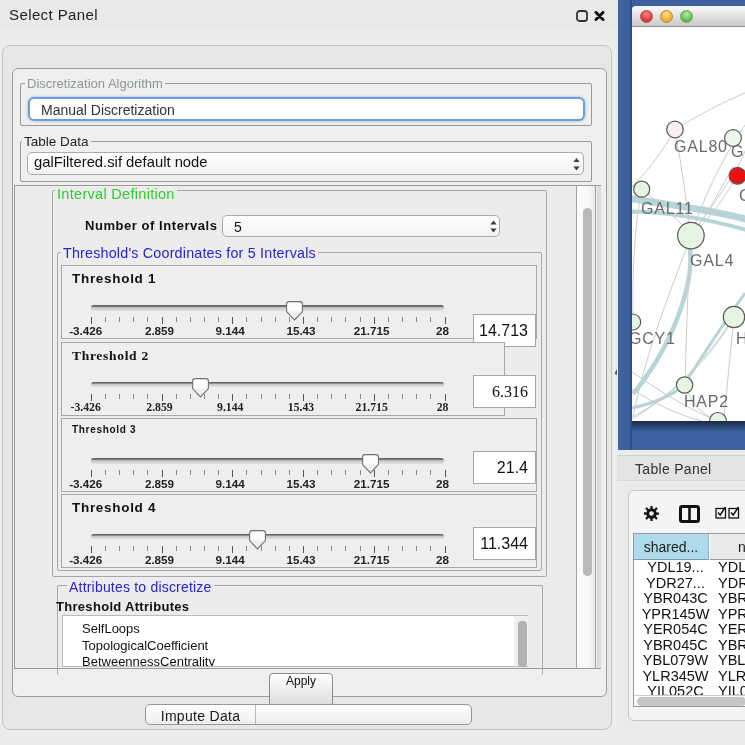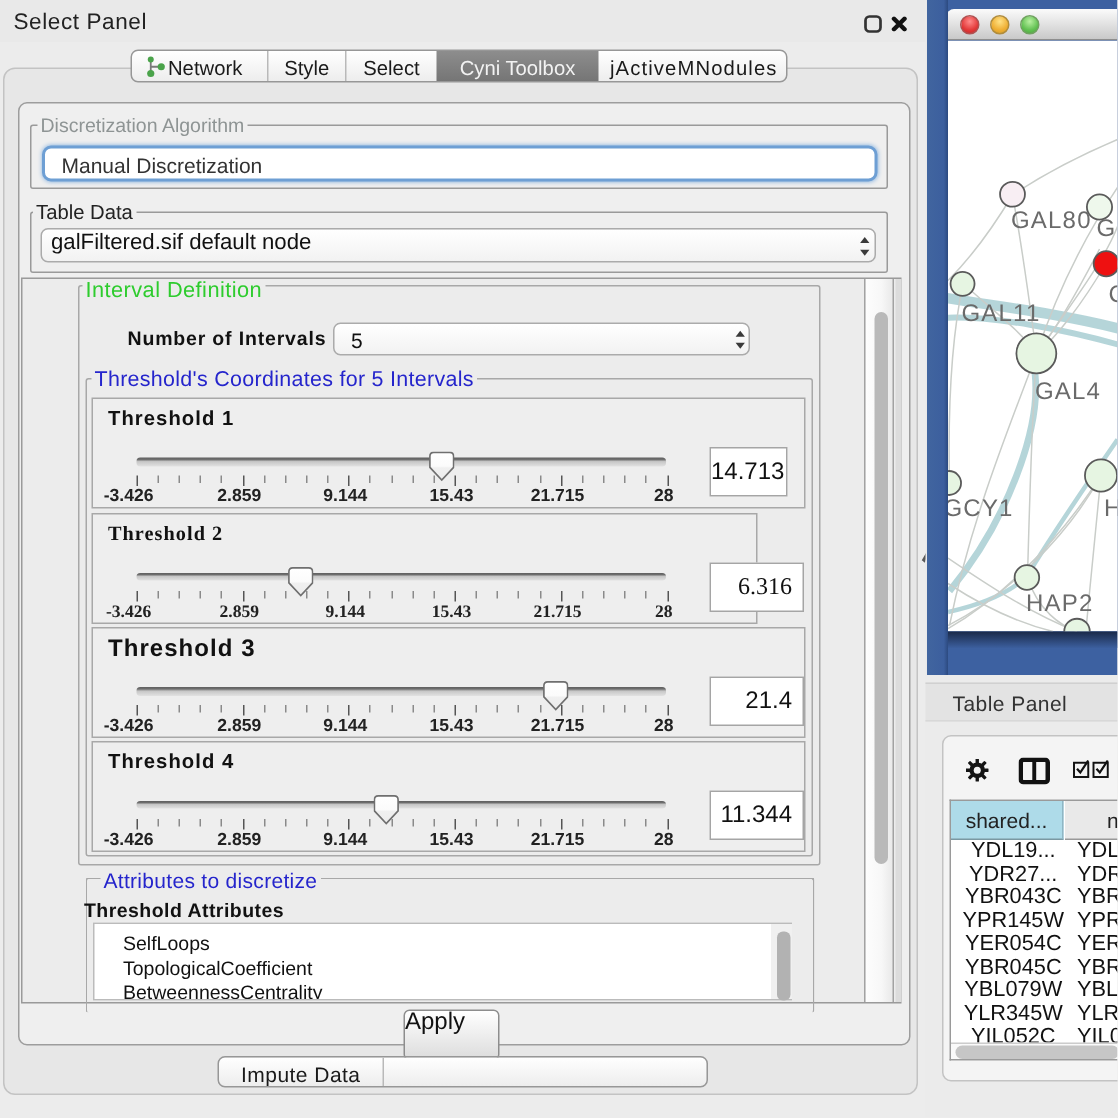--- a/index.html
+++ b/index.html
@@ -17,35 +17,20 @@
 <div class="abs" id="cp-titlebar" style="left:0;top:0;width:617px;height:28px;background:#e9e9e9;">
   <div class="abs" style="left:9px;top:6px;font-size:15px;letter-spacing:0.4px;color:#222;">Select Panel</div>
   <svg class="abs" style="left:576px;top:10px" width="12" height="12" viewBox="0 0 12 12">
         <rect x="1" y="1" width="10" height="10" rx="2.6" fill="none" stroke="#333" stroke-width="1.8"></rect>
       </svg>
   <svg class="abs" style="left:594px;top:11px" width="11" height="10" viewBox="0 0 11 10">
         <path d="M2 1.5 L9 8.5 M9 1.5 L2 8.5" stroke="#111" stroke-width="3" stroke-linecap="round"></path>
       </svg>
 </div>
 
-<div class="abs" id="toptabs" style="left:87px;top:33px;width:438px;height:22px;border:1px solid #979797;border-radius:5px;background:linear-gradient(#ffffff,#ededed);overflow:hidden;font-size:13.5px;color:#1a1a1a;">
-  <div class="abs" style="left:0;top:0;width:91px;height:22px;border-right:1px solid #b9b9b9;">
-    <svg class="abs" style="left:9px;top:3px" width="14" height="15" viewBox="0 0 14 15">
-      <path d="M3.5 3 L3.5 12 M3.5 7.5 L10.5 7.5" stroke="#7a7a7a" stroke-width="1.2" fill="none"></path>
-      <circle cx="3.5" cy="2.7" r="2" fill="#4aa34a"></circle>
-      <circle cx="3.5" cy="12" r="2.4" fill="#4aa34a"></circle>
-      <circle cx="10.5" cy="7.5" r="2.4" fill="#4aa34a"></circle>
-    </svg>
-    <span class="abs" style="left:24px;top:4px;">Network</span>
-  </div>
-  <div class="abs" style="left:91px;top:0;width:52px;height:22px;border-right:1px solid #b9b9b9;text-align:center;padding-top:4px;">Style</div>
-  <div class="abs" style="left:143px;top:0;width:60px;height:22px;text-align:center;padding-top:4px;">Select</div>
-  <div class="abs" style="left:203px;top:0;width:108px;height:22px;background:linear-gradient(#8d8d8d,#737373);color:#f2f2f2;text-align:center;padding-top:4px;">Cyni Toolbox</div>
-  <div class="abs" style="left:311px;top:0;width:127px;height:22px;text-align:center;padding-top:4px;letter-spacing:0.75px;">jActiveMNodules</div>
-</div>
 
 <div class="abs" id="outerpanel" style="left:12px;top:68px;width:595px;height:629px;background:#efefef;border:1px solid #9d9d9d;border-radius:6px;"></div>
 
 <div class="abs" style="left:20px;top:83px;width:572px;height:43px;border:1px solid #9a9a9a;border-radius:2px;"></div>
 <div class="abs" style="left:25px;top:76px;background:#efefef;padding:0 2px;font-size:13px;color:#8e9494;">Discretization Algorithm</div>
 <div class="abs" style="left:28px;top:97px;width:557px;height:24px;background:#fff;border:2px solid #6e9fd4;border-radius:6px;box-shadow:0 0 3px #86b2e0;">
   <span class="abs" style="left:11px;top:3px;font-size:14px;color:#333;">Manual Discretization</span>
 </div>
 
 <div class="abs" style="left:20px;top:141px;width:572px;height:41px;border:1px solid #9a9a9a;border-radius:2px;"></div>
@@ -119,21 +104,21 @@
           <path d="M3.2 0.6 L13.8 0.6 Q16.4 0.6 16.4 3.2 L16.4 10.6 L8.5 19 L0.6 10.6 L0.6 3.2 Q0.6 0.6 3.2 0.6 Z" fill="url(#g1)" stroke="#6f6f6f" stroke-width="1.1"></path>
           <defs>
             <linearGradient id="g1" x1="0" y1="0" x2="0" y2="1">
               <stop offset="0" stop-color="#ffffff"></stop>
               <stop offset="0.5" stop-color="#fbfbfb"></stop>
               <stop offset="0.56" stop-color="#f0f0f0"></stop>
               <stop offset="1" stop-color="#ececec"></stop>
             </linearGradient>
           </defs>
         </svg>
-        <div class="abs" style="left:411px;top:32px;width:52px;height:33px;background:#fff;border:1px solid #a5a5a5;font-size:16px;color:#111;text-align:right;padding:7px 7px 0 0;">14.713</div>
+        <div class="abs" style="left:411px;top:48px;width:63px;height:33px;background:#fff;border:1px solid #a5a5a5;font-size:16px;color:#111;text-align:right;padding:7px 7px 0 0;">14.713</div>
       </div>
       <div class="abs" style="left:61px;top:341.5px;width:444px;height:74px;border:1px solid #a8a8a8;background:#eeeeee;font-family:Liberation Serif, serif;">
         <div class="abs" style="left:10px;top:5px;font-size:13.5px;font-weight:bold;letter-spacing:0.7px;color:#111;">Threshold 2</div>
         <div class="abs" style="left:28.700000000000003px;top:39px;width:353.8px;height:5.5px;border-radius:2.5px;background:linear-gradient(#5f5f5f 0%,#6e6e6e 22%,#c6c6c6 45%,#e2e2e2 100%);"></div>
         <div class="abs" style="left:28.7px;top:51px;width:1px;height:7px;background:#555;"></div>
         <div class="abs" style="left:42.9px;top:51px;width:1px;height:5px;background:#8a8a8a;"></div>
         <div class="abs" style="left:57.0px;top:51px;width:1px;height:5px;background:#8a8a8a;"></div>
         <div class="abs" style="left:71.2px;top:51px;width:1px;height:5px;background:#8a8a8a;"></div>
         <div class="abs" style="left:85.3px;top:51px;width:1px;height:5px;background:#8a8a8a;"></div>
         <div class="abs" style="left:99.5px;top:51px;width:1px;height:7px;background:#555;"></div>
@@ -170,21 +155,21 @@
               <stop offset="0" stop-color="#ffffff"></stop>
               <stop offset="0.5" stop-color="#fbfbfb"></stop>
               <stop offset="0.56" stop-color="#f0f0f0"></stop>
               <stop offset="1" stop-color="#ececec"></stop>
             </linearGradient>
           </defs>
         </svg>
         <div class="abs" style="left:411px;top:32px;width:63px;height:33px;background:#fff;border:1px solid #a5a5a5;font-size:16px;color:#111;text-align:right;padding:7px 7px 0 0;">6.316</div>
       </div>
       <div class="abs" style="left:61px;top:418px;width:476px;height:74px;border:1px solid #a8a8a8;background:#eeeeee;">
-        <div class="abs" style="left:10px;top:5px;font-size:16px;font-weight:bold;letter-spacing:0.7px;color:#111;">Threshold 3</div>
+        <div class="abs" style="left:10px;top:5px;font-size:10px;font-weight:bold;letter-spacing:0.7px;color:#111;">Threshold 3</div>
         <div class="abs" style="left:28.700000000000003px;top:39px;width:353.8px;height:5.5px;border-radius:2.5px;background:linear-gradient(#5f5f5f 0%,#6e6e6e 22%,#c6c6c6 45%,#e2e2e2 100%);"></div>
         <div class="abs" style="left:28.7px;top:51px;width:1px;height:7px;background:#555;"></div>
         <div class="abs" style="left:42.9px;top:51px;width:1px;height:5px;background:#8a8a8a;"></div>
         <div class="abs" style="left:57.0px;top:51px;width:1px;height:5px;background:#8a8a8a;"></div>
         <div class="abs" style="left:71.2px;top:51px;width:1px;height:5px;background:#8a8a8a;"></div>
         <div class="abs" style="left:85.3px;top:51px;width:1px;height:5px;background:#8a8a8a;"></div>
         <div class="abs" style="left:99.5px;top:51px;width:1px;height:7px;background:#555;"></div>
         <div class="abs" style="left:113.6px;top:51px;width:1px;height:5px;background:#8a8a8a;"></div>
         <div class="abs" style="left:127.8px;top:51px;width:1px;height:5px;background:#8a8a8a;"></div>
         <div class="abs" style="left:141.9px;top:51px;width:1px;height:5px;background:#8a8a8a;"></div>
@@ -276,21 +261,21 @@
 
 <div class="abs" style="left:57px;top:585px;width:486px;height:90px;border:1px solid #a8a8a8;border-radius:2px;border-bottom:none;"></div>
 <div class="abs" style="left:67px;top:579px;background:#ececec;padding:0 2px;font-size:14px;letter-spacing:0.2px;color:#2525cc;">Attributes to discretize</div>
 <div class="abs" style="left:56px;top:599px;font-size:13px;font-weight:bold;letter-spacing:0.3px;color:#111;">Threshold Attributes</div>
 <div class="abs" style="left:62px;top:615px;width:466px;height:52px;background:#fff;border:1px solid #bbb;overflow:hidden;font-size:13px;color:#111;">
   <div style="padding:5px 0 0 19px;line-height:16.5px;">SelfLoops<br>TopologicalCoefficient<br>BetweennessCentrality<br></div>
 </div>
 <div class="abs" style="left:514px;top:616px;width:14px;height:50px;background:#f0f0f0;"></div>
 <div class="abs" style="left:518px;top:621px;width:9px;height:46px;background:#b2b2b2;border-radius:4px;"></div>
 
-<div class="abs" style="left:269px;top:673px;width:64px;height:34px;background:linear-gradient(#ffffff,#dcdcdc);border:1px solid #8d8d8d;border-radius:4px;font-size:16px;line-height:15px;color:#111;">Apply</div>
+<div class="abs" style="left:269px;top:673px;width:64px;height:34px;background:linear-gradient(#ffffff,#dcdcdc);border:1px solid #8d8d8d;border-radius:4px;text-align:center;font-size:12px;line-height:15px;color:#111;">Apply</div>
 
 <div class="abs" id="bottabs" style="left:145px;top:704px;width:327px;height:21px;border:1px solid #979797;border-radius:5px;background:linear-gradient(#ffffff,#ededed);overflow:hidden;font-size:14px;letter-spacing:0.3px;color:#1a1a1a;">
   <div class="abs" style="left:0;top:0;width:110px;height:21px;text-align:center;padding-top:3px;border-right:1px solid #b9b9b9;">Impute Data</div>
   <div class="abs" style="left:223px;top:0;width:104px;height:21px;text-align:center;padding-top:17px;">Infer Network</div>
 </div>
 
 
 <svg class="abs" style="left:614px;top:368px" width="7" height="8" viewBox="0 0 7 8">
       <path d="M0.5 5.5 L3.2 0.8 L5.8 4.2 L3.5 4.0 L2.6 7.2 Z" fill="#5a5a5a"></path>
     </svg>

